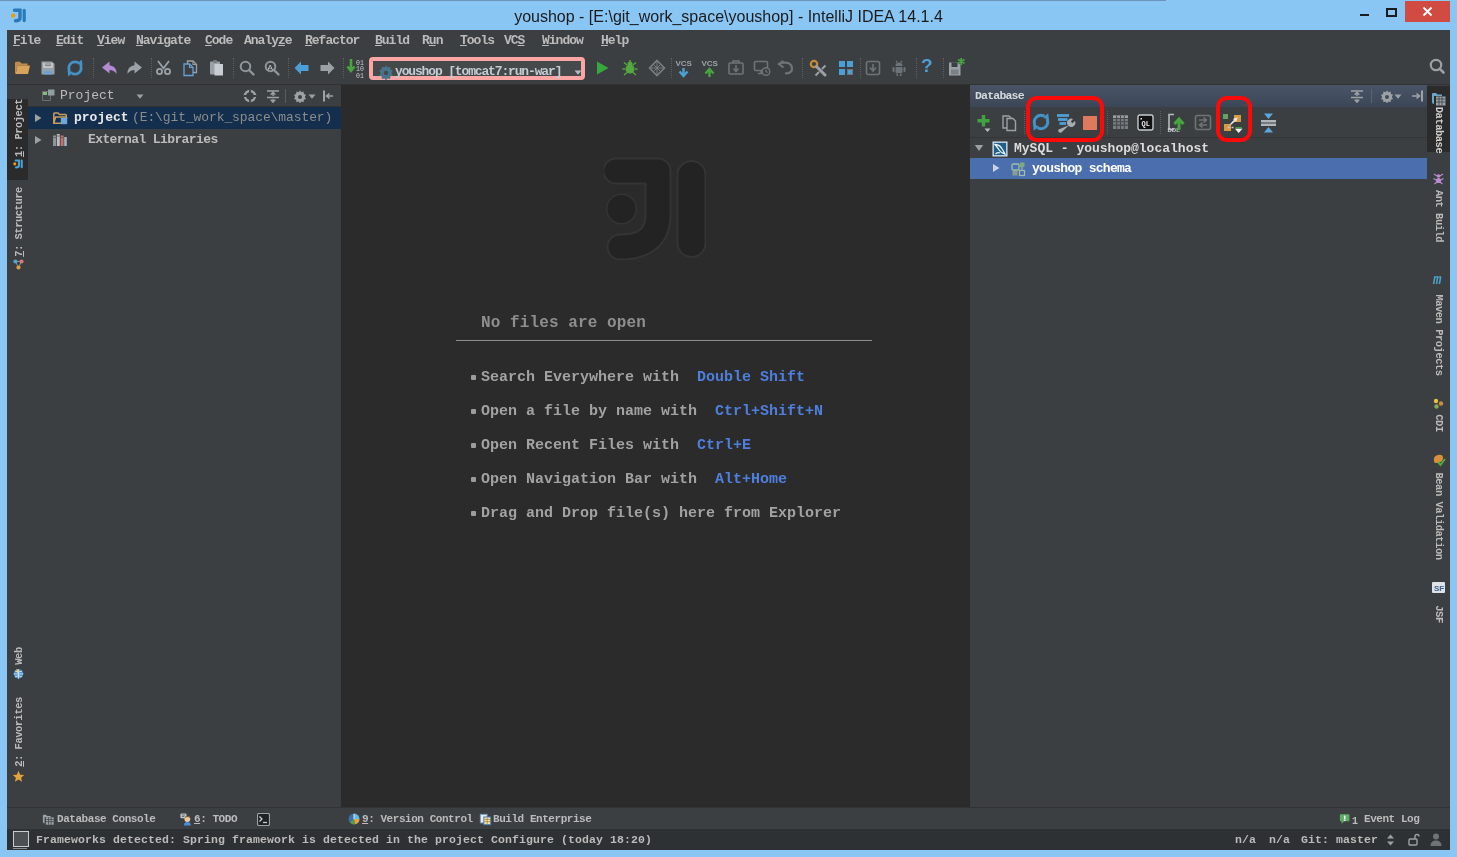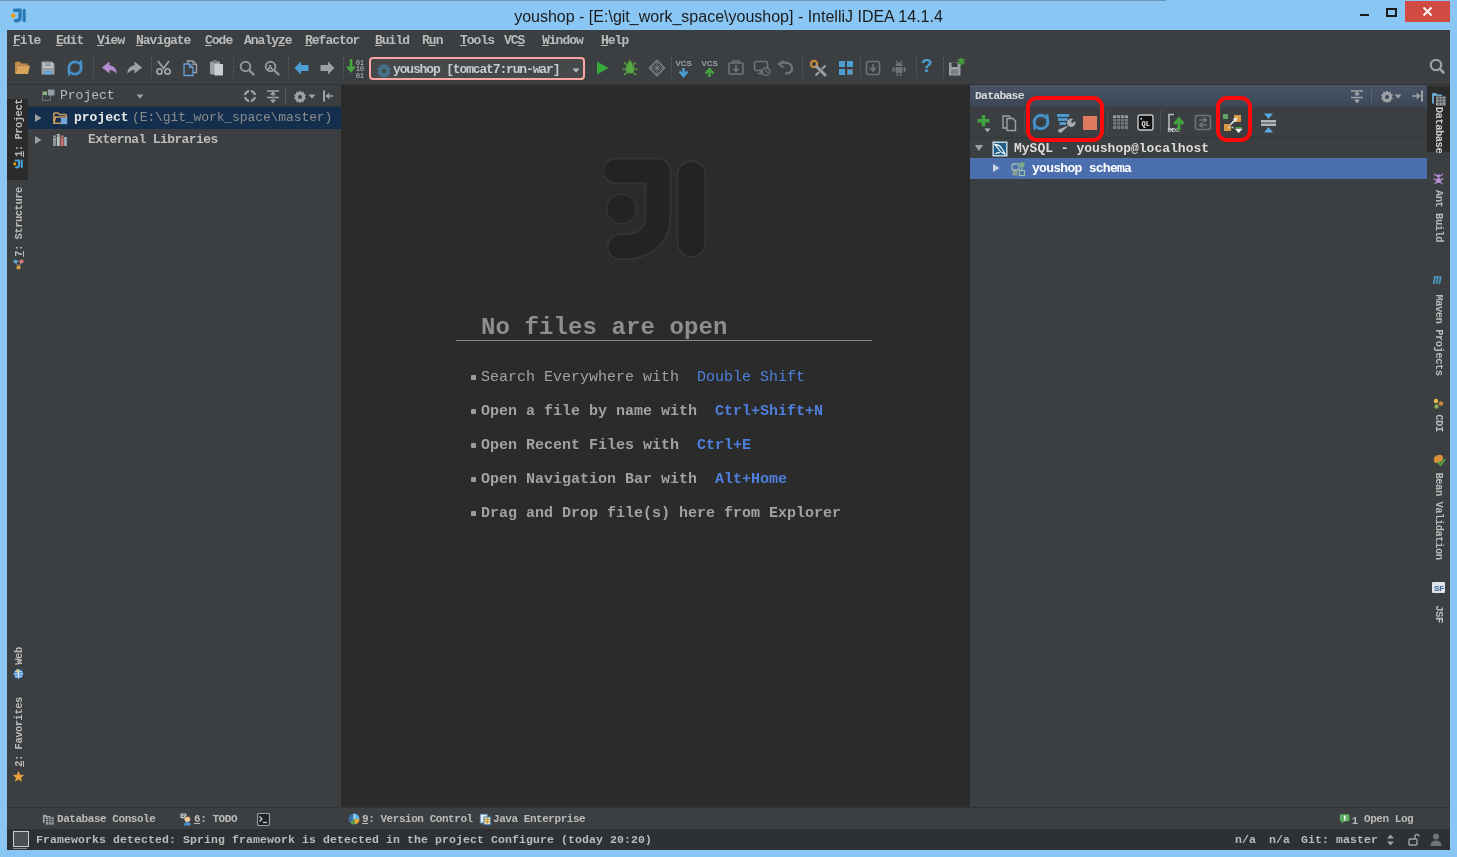--- a/index.html
+++ b/index.html
@@ -102,21 +102,21 @@
   <svg class="abs" style="left:314px;top:8px;" width="17" height="16" viewBox="0 0 17 16">
       <path d="M9,1.5 V5 H1.5 V11 H9 V14.5 L15.5,8 Z" fill="#9aa2a8"></path>
     </svg>
   <div class="abs" style="left:338px;top:6px;width:1px;height:20px;border-left:1px dotted #5c5f61;"></div>
   <svg class="abs" style="left:341px;top:6px;" width="20" height="21" viewBox="0 0 20 21">
       <path d="M5,1 V12 M1.5,8.5 L5,13 8.5,8.5" stroke="#47a53f" stroke-width="2.6" fill="none"></path>
       <text x="10" y="6.5" font-size="6.5" fill="#c7cdd2" font-family="Liberation Mono">01</text>
       <text x="10" y="13" font-size="6.5" fill="#c7cdd2" font-family="Liberation Mono">10</text>
       <text x="10" y="19.5" font-size="6.5" fill="#c7cdd2" font-family="Liberation Mono">01</text>
     </svg>
-  <div class="abs" style="left:364px;top:5px;width:216px;height:23px;background:#45494a;border:2px solid #fca5a5;border-radius:4px;">
+  <div class="abs" style="left:364px;top:5px;width:216px;height:23px;background:#45494a;border:4px solid #fca5a5;border-radius:4px;">
     <svg class="abs" style="left:5px;top:3px;" width="16" height="16" viewBox="0 0 16 16">
         <path d="M8,1.2 L9.4,3.4 12,2.8 12.5,5.6 14.8,6.5 13.4,8.9 14.8,11.3 12.5,12.2 12,15 9.4,14.4 8,16.6 6.6,14.4 4,15 3.5,12.2 1.2,11.3 2.6,8.9 1.2,6.5 3.5,5.6 4,2.8 6.6,3.4 Z" fill="#47748c"></path>
         <circle cx="8" cy="8.9" r="2.2" fill="#45494a"></circle>
       </svg>
     <span class="abs" style="left:22px;top:0;font-size:13px;line-height:22px;color:#c3cbd4;font-weight:bold;letter-spacing:-1.15px;">youshop [tomcat7:run-war]</span>
     <span class="abs" style="left:201px;top:9px;">
         <svg width="8" height="5" viewBox="0 0 8 5">
           <path d="M0.5,0.5 H7.5 L4,4.8 Z" fill="#b5bbc0"></path>
         </svg>
       </span>
@@ -299,24 +299,24 @@
       <path d="M12,16 H54 V60 Q54,92 16,92" stroke-width="27" stroke-linecap="round" stroke-linejoin="round"></path>
       <line x1="87.5" y1="20" x2="87.5" y2="88" stroke-width="30" stroke-linecap="round"></line>
     </g>
     <g stroke="#232323" fill="none">
       <path d="M12,16 H54 V60 Q54,92 16,92" stroke-width="23" stroke-linecap="round" stroke-linejoin="round"></path>
       <line x1="87.5" y1="20" x2="87.5" y2="88" stroke-width="26" stroke-linecap="round"></line>
     </g>
     <circle cx="17.5" cy="54" r="15.5" fill="#343434"></circle>
     <circle cx="17.5" cy="54" r="14" fill="#232323"></circle>
   </svg>
-  <div class="abs" style="left:140px;top:229px;color:#8e8e8e;font-size:24px;letter-spacing:0.1px;font-weight:bold;">No files are open</div>
+  <div class="abs" style="left:140px;top:229px;color:#8e8e8e;font-size:16px;letter-spacing:0.1px;font-weight:bold;">No files are open</div>
   <div class="abs" style="left:115px;top:255px;width:416px;height:1px;background:#8a8a8a;"></div>
   <div class="abs" style="left:130px;top:290px;width:5px;height:5px;border-radius:1px;background:#9c9c9c;"></div>
-  <div class="abs" style="left:140px;top:284px;color:#a2a2a2;font-size:15px;font-weight:normal;">Search Everywhere with <span style="color:#4f7fdd">&nbsp;Double Shift</span></div>
+  <div class="abs" style="left:140px;top:284px;color:#a2a2a2;font-size:15px;font-weight:bold;">Search Everywhere with <span style="color:#4f7fdd">&nbsp;Double Shift</span></div>
   <div class="abs" style="left:130px;top:324px;width:5px;height:5px;border-radius:1px;background:#9c9c9c;"></div>
   <div class="abs" style="left:140px;top:318px;color:#a2a2a2;font-size:15px;font-weight:bold;">Open a file by name with <span style="color:#4f7fdd">&nbsp;Ctrl+Shift+N</span></div>
   <div class="abs" style="left:130px;top:358px;width:5px;height:5px;border-radius:1px;background:#9c9c9c;"></div>
   <div class="abs" style="left:140px;top:352px;color:#a2a2a2;font-size:15px;font-weight:bold;">Open Recent Files with <span style="color:#4f7fdd">&nbsp;Ctrl+E</span></div>
   <div class="abs" style="left:130px;top:392px;width:5px;height:5px;border-radius:1px;background:#9c9c9c;"></div>
   <div class="abs" style="left:140px;top:386px;color:#a2a2a2;font-size:15px;font-weight:bold;">Open Navigation Bar with <span style="color:#4f7fdd">&nbsp;Alt+Home</span></div>
   <div class="abs" style="left:130px;top:426px;width:5px;height:5px;border-radius:1px;background:#9c9c9c;"></div>
   <div class="abs" style="left:140px;top:420px;color:#a2a2a2;font-size:15px;font-weight:bold;">Drag and Drop file(s) here from Explorer</div>
 </div>
 
@@ -501,34 +501,34 @@
       <path d="M7.5,7.8 V1.2" stroke="#fff" stroke-width="1"></path>
     </svg>
   <span class="abs" style="left:357px;text-align:center;"><span class="u">9</span>: Version Control</span>
   <svg class="abs" style="left:474px;top:5px;" width="13" height="13" viewBox="0 0 15 15">
       <rect x="1" y="1" width="9" height="11" fill="#6f9ac8"></rect>
       <rect x="2.2" y="2.2" width="6.6" height="8.6" fill="#e8eef4"></rect>
       <rect x="5" y="4" width="9" height="10" fill="#4c7cb0"></rect>
       <rect x="6.2" y="5.2" width="6.6" height="7.6" fill="#f0e6b0"></rect>
       <path d="M6.2,7.5 H12.8 M6.2,10 H12.8 M9.5,5.2 V12.8" stroke="#b08030" stroke-width="0.9"></path>
     </svg>
-  <span class="abs" style="left:488px;">Java Enterprise</span>
+  <span class="abs" style="left:488px;">Build Enterprise</span>
   <svg class="abs" style="left:1334px;top:5px;" width="13" height="13" viewBox="0 0 15 14">
       <path d="M1,2 Q1,1 2,1 H11 Q12,1 12,2 V8 Q12,9 11,9 H6 L3,12 V9 H2 Q1,9 1,8 Z" fill="#5fad65"></path>
       <rect x="5.7" y="2.5" width="1.8" height="3.8" fill="#fff"></rect>
       <rect x="5.7" y="7" width="1.8" height="1.6" fill="#fff"></rect>
     </svg>
   <span class="abs" style="left:1347px;top:3px;font-size:10px;">1</span>
-  <span class="abs" style="left:1359px;">Open Log</span>
+  <span class="abs" style="left:1359px;">Event Log</span>
 </div>
 
 <div class="abs" id="statusbar" style="left:5px;top:829px;width:1446px;height:21px;background:#2e3133;color:#bbbbbb;font-size:11.5px;letter-spacing:0.1px;line-height:21px;font-weight:bold;">
   <div class="abs" style="left:8px;top:2px;width:16px;height:16px;border:1.5px solid #c8cdd1;background:#4c5052;"></div>
     <div class="abs" style="left:8px;top:19px;width:14px;height:1px;background:#8a8f93;"></div>
-  <span class="abs" style="left:31px;">Frameworks detected: Spring framework is detected in the project Configure (today 20:20)</span>
+  <span class="abs" style="left:31px;">Frameworks detected: Spring framework is detected in the project Configure (today 18:20)</span>
   <span class="abs" style="left:1230px;">n/a</span>
   <span class="abs" style="left:1264px;">n/a</span>
   <span class="abs" style="left:1296px;">Git: master</span>
   <span class="abs" style="left:1381px;top:5px;">
       <svg width="9" height="12" viewBox="0 0 9 12">
         <path d="M4.5,0.5 L8,4.5 H1 Z M4.5,11.5 L1,7.5 H8 Z" fill="#9aa2a8"></path>
       </svg>
     </span>
   <svg class="abs" style="left:1402px;top:4px;" width="13" height="13" viewBox="0 0 13 13">
       <rect x="2" y="6" width="8" height="6" rx="1" fill="none" stroke="#9aa2a8" stroke-width="1.4"></rect>

